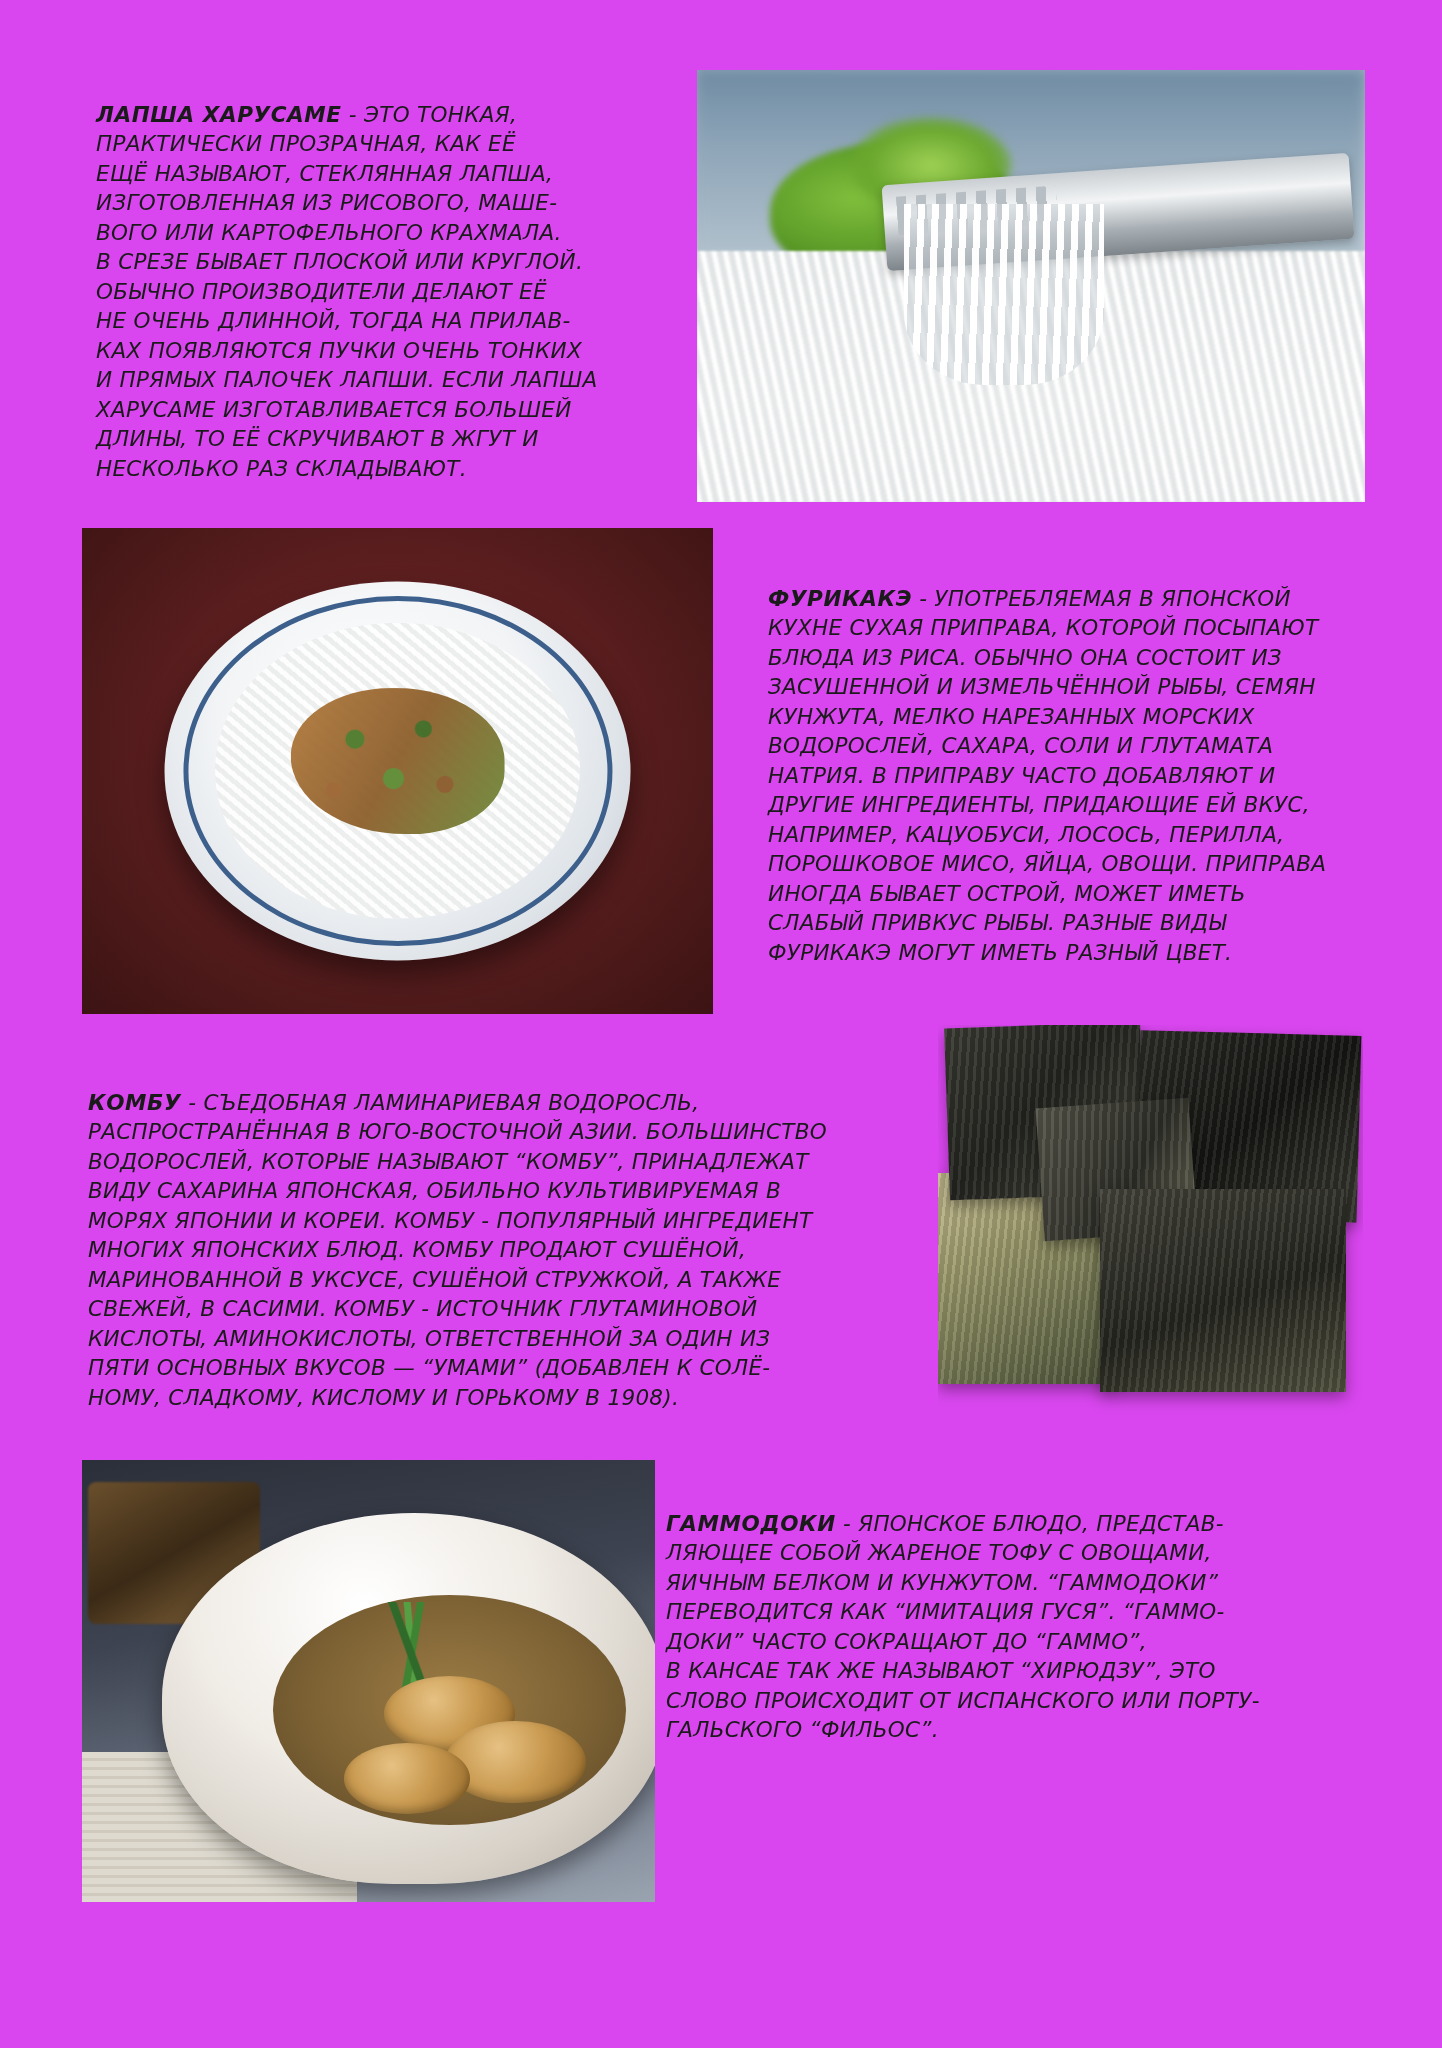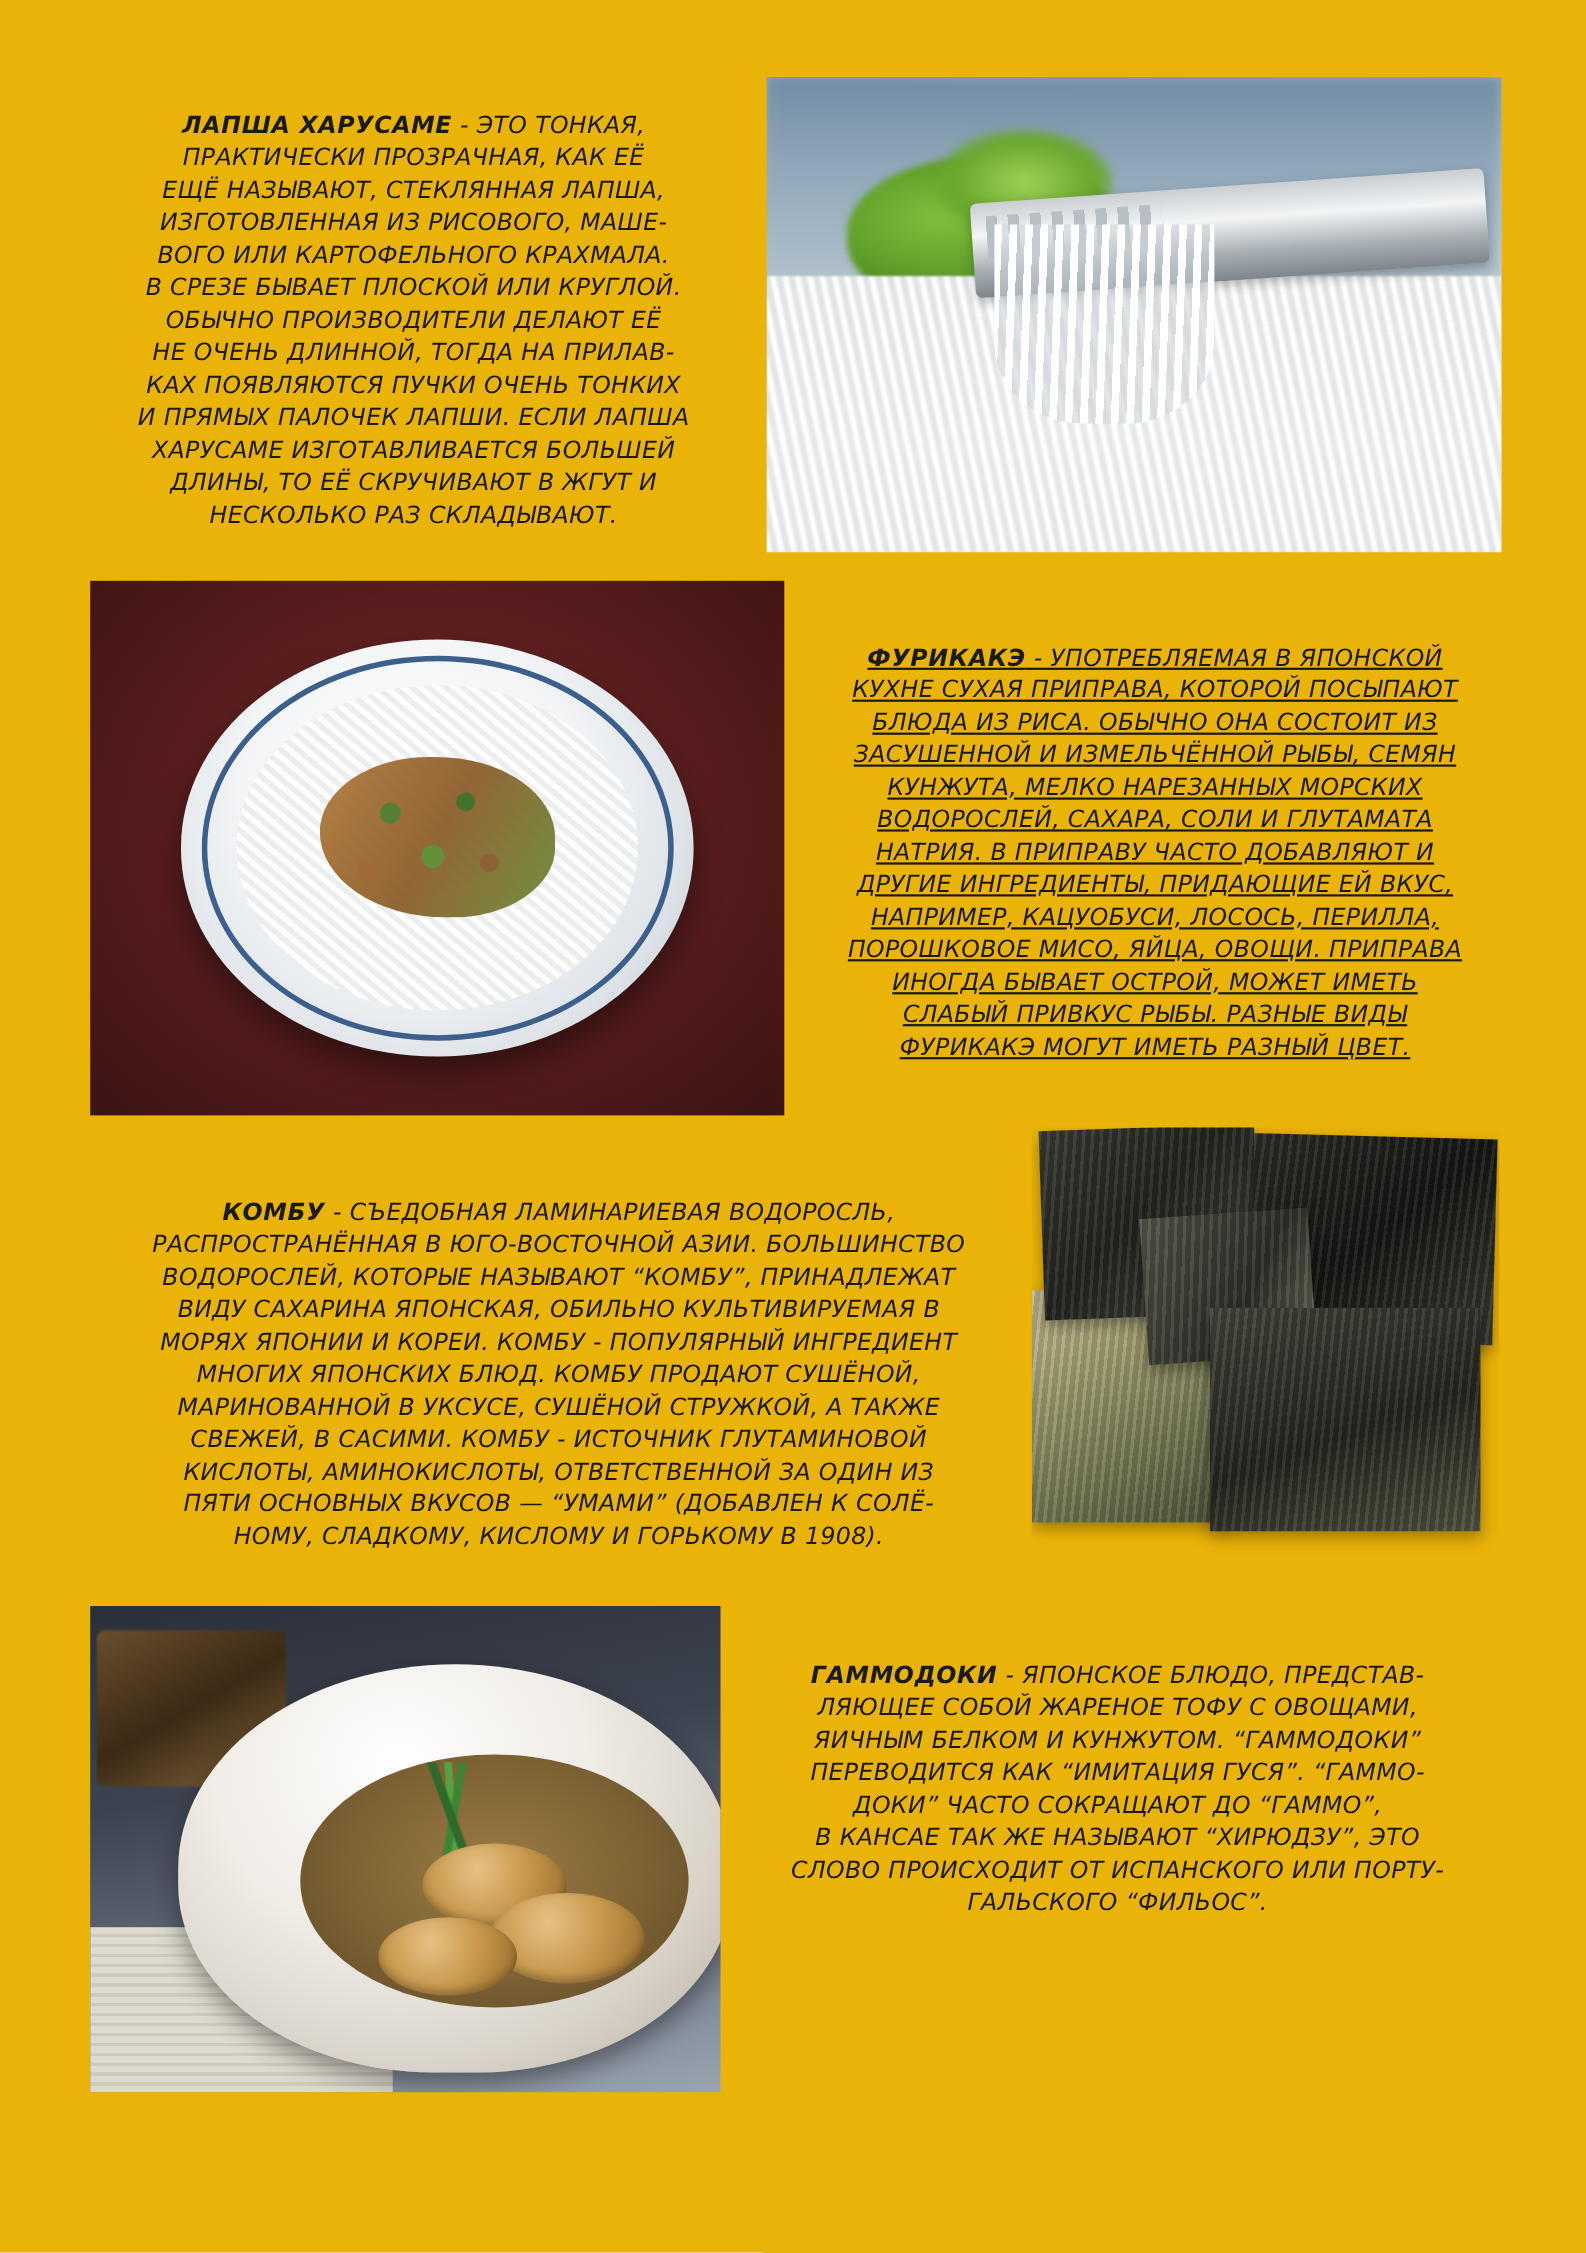--- a/index.html
+++ b/index.html
@@ -13,22 +13,21 @@
     height: 2048px;
     position: relative;
     font-family: "DejaVu Sans", sans-serif;
     color: #111111;
     overflow: hidden;
   }
 
   .page {
     position: absolute;
     inset: 0;
-    background: #eab308;
-    text-align: center;
+    background: #d946ef;
   }
 
   
   .text-block {
     position: absolute;
     font-family: "DejaVu Sans", sans-serif;
     font-style: italic;
     font-size: 21.5px;
     line-height: 29.5px;
     letter-spacing: 0.3px;
@@ -271,21 +270,21 @@
     width: 26%;
     height: 28%;
     background:
       linear-gradient(70deg, rgba(0,0,0,0) 45%, #2f6a2a 46%, #2f6a2a 50%, rgba(0,0,0,0) 51%),
       linear-gradient(100deg, rgba(0,0,0,0) 45%, #3e8432 46%, #3e8432 50%, rgba(0,0,0,0) 51%),
       linear-gradient(85deg, rgba(0,0,0,0) 45%, #56a044 46%, #56a044 50%, rgba(0,0,0,0) 51%);
   }
 
   
   #text-harusame { left: 96px;  top: 78px;  width: 560px; }
-  #text-furikake { left: 740px; top: 562px; width: 620px; text-decoration: underline; }
+  #text-furikake { left: 768px; top: 562px; width: 620px; }
   #text-kombu    { left: 88px;  top: 1066px; width: 840px; }
   #text-ganmodoki{ left: 666px; top: 1487px; width: 700px; }
 </style>
 </head>
 <body>
 
 <div class="page">
 
   <div class="photo" id="photo-harusame">
     <div class="blur-band"></div>

